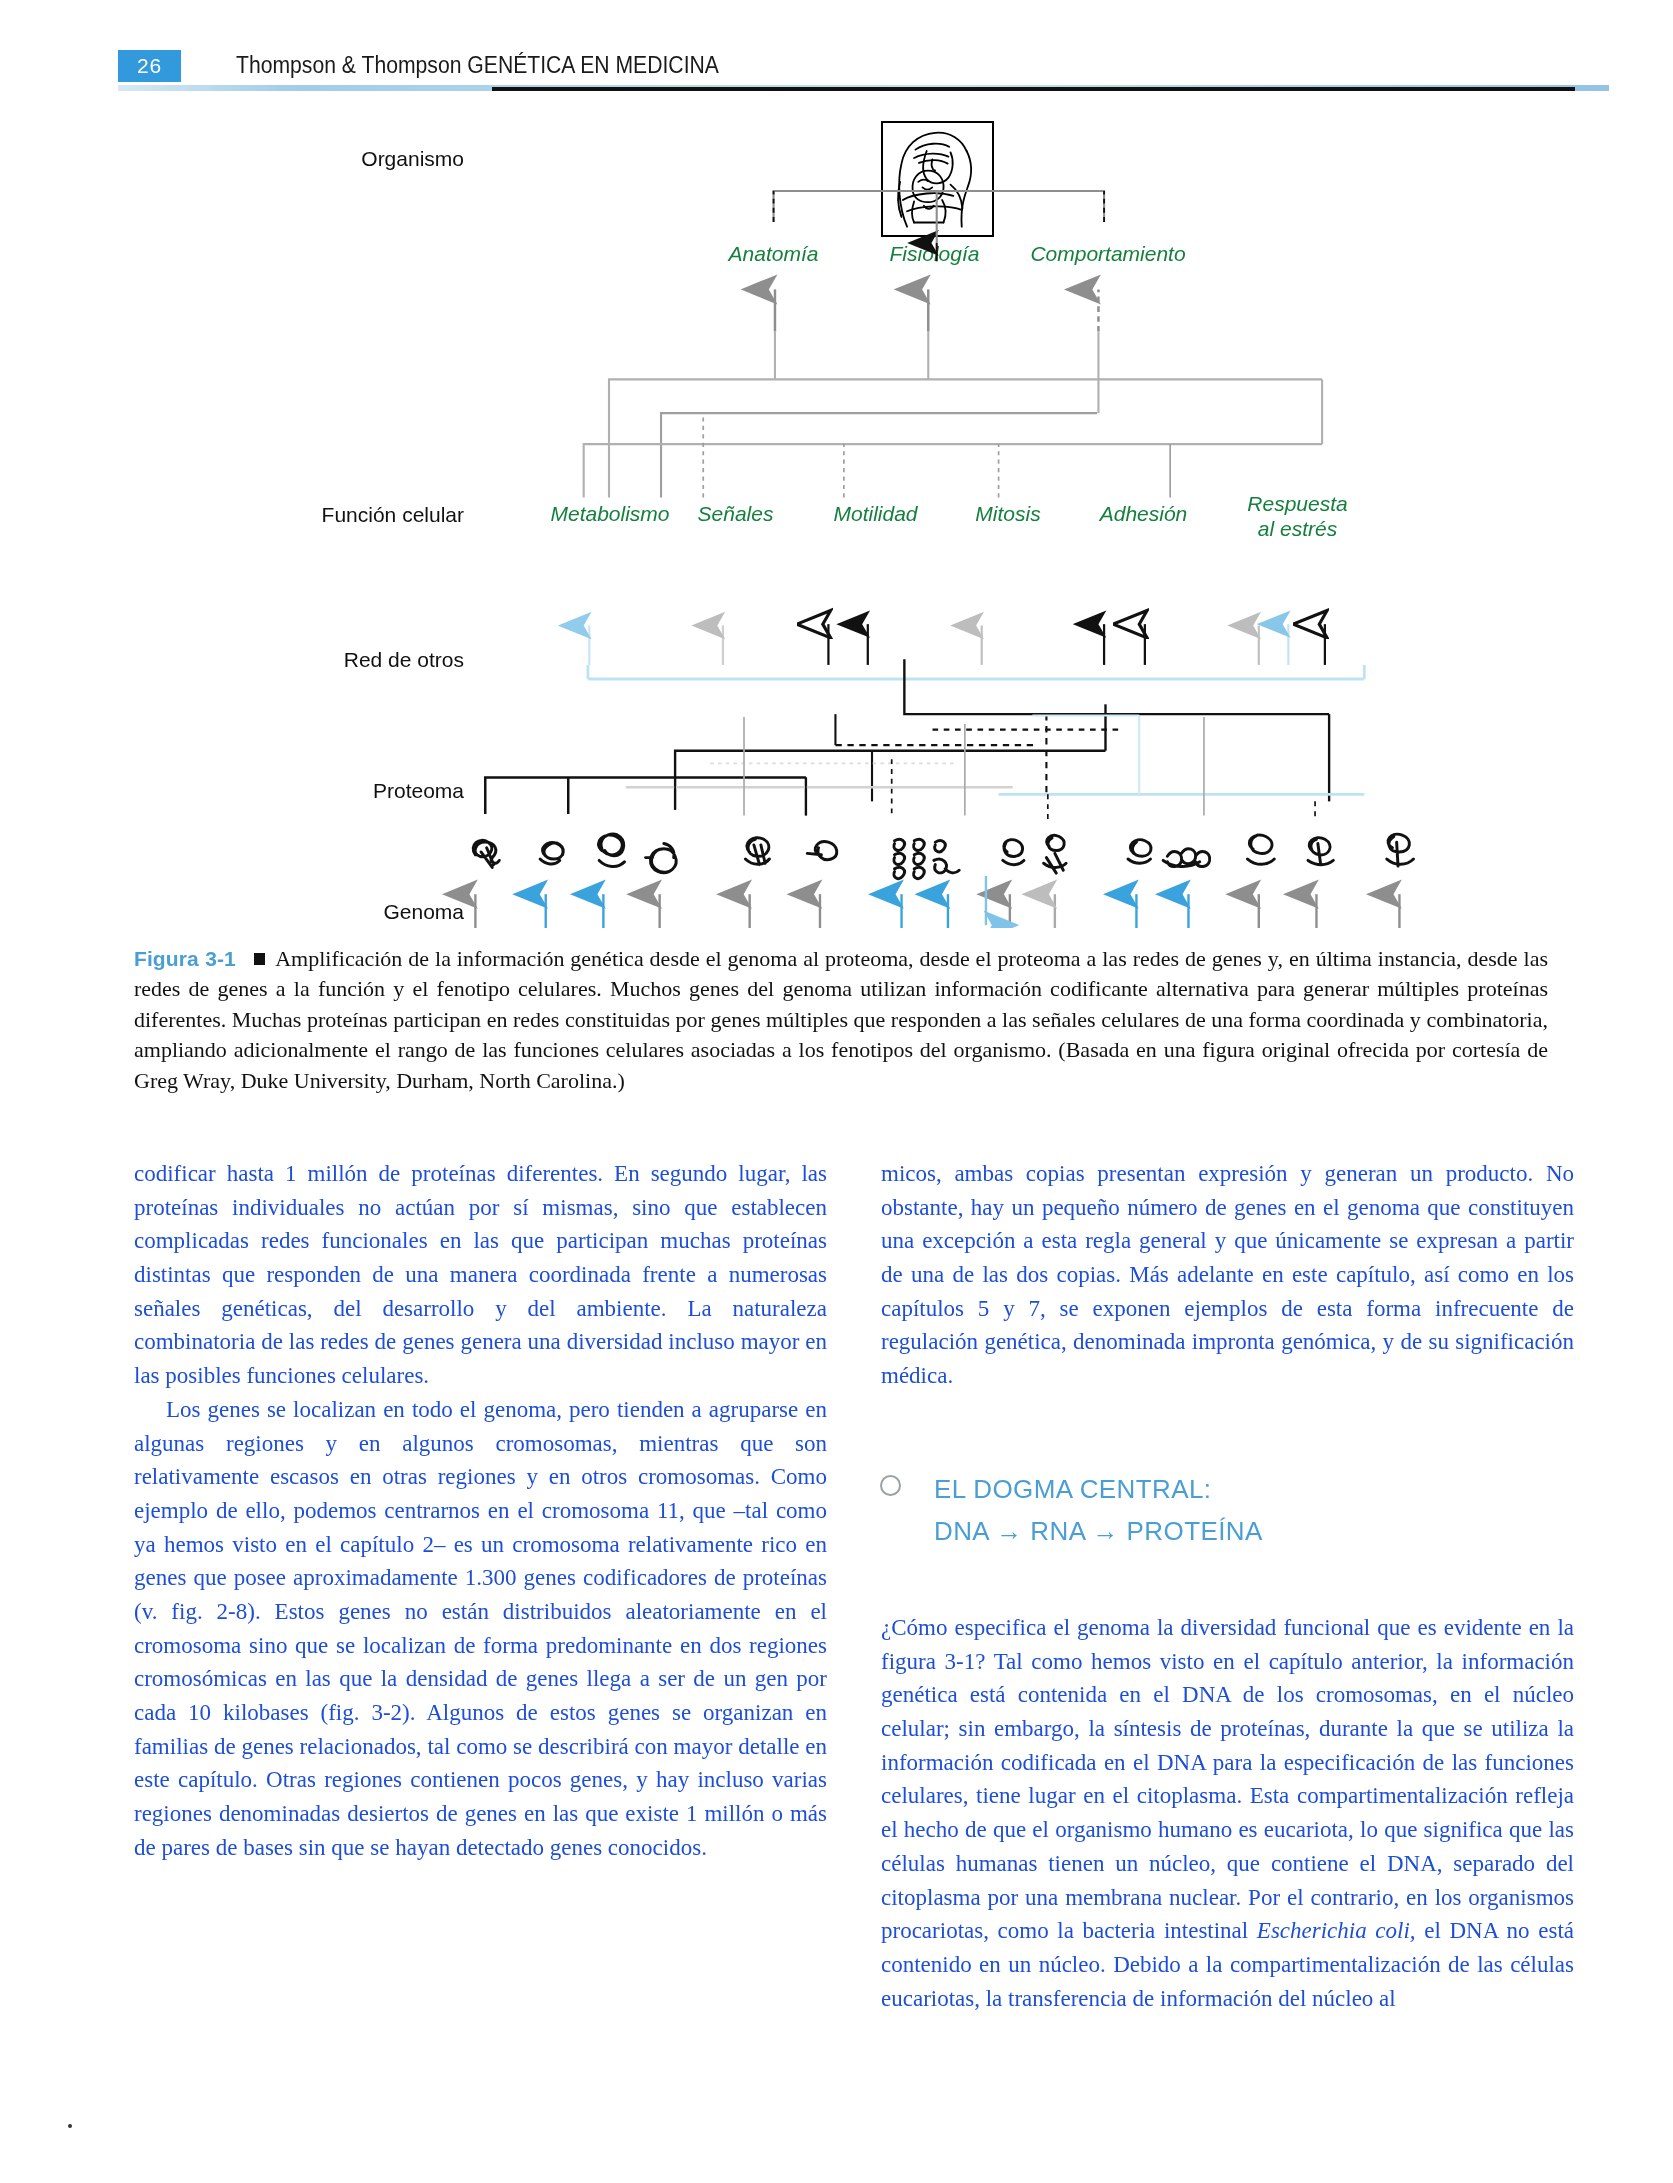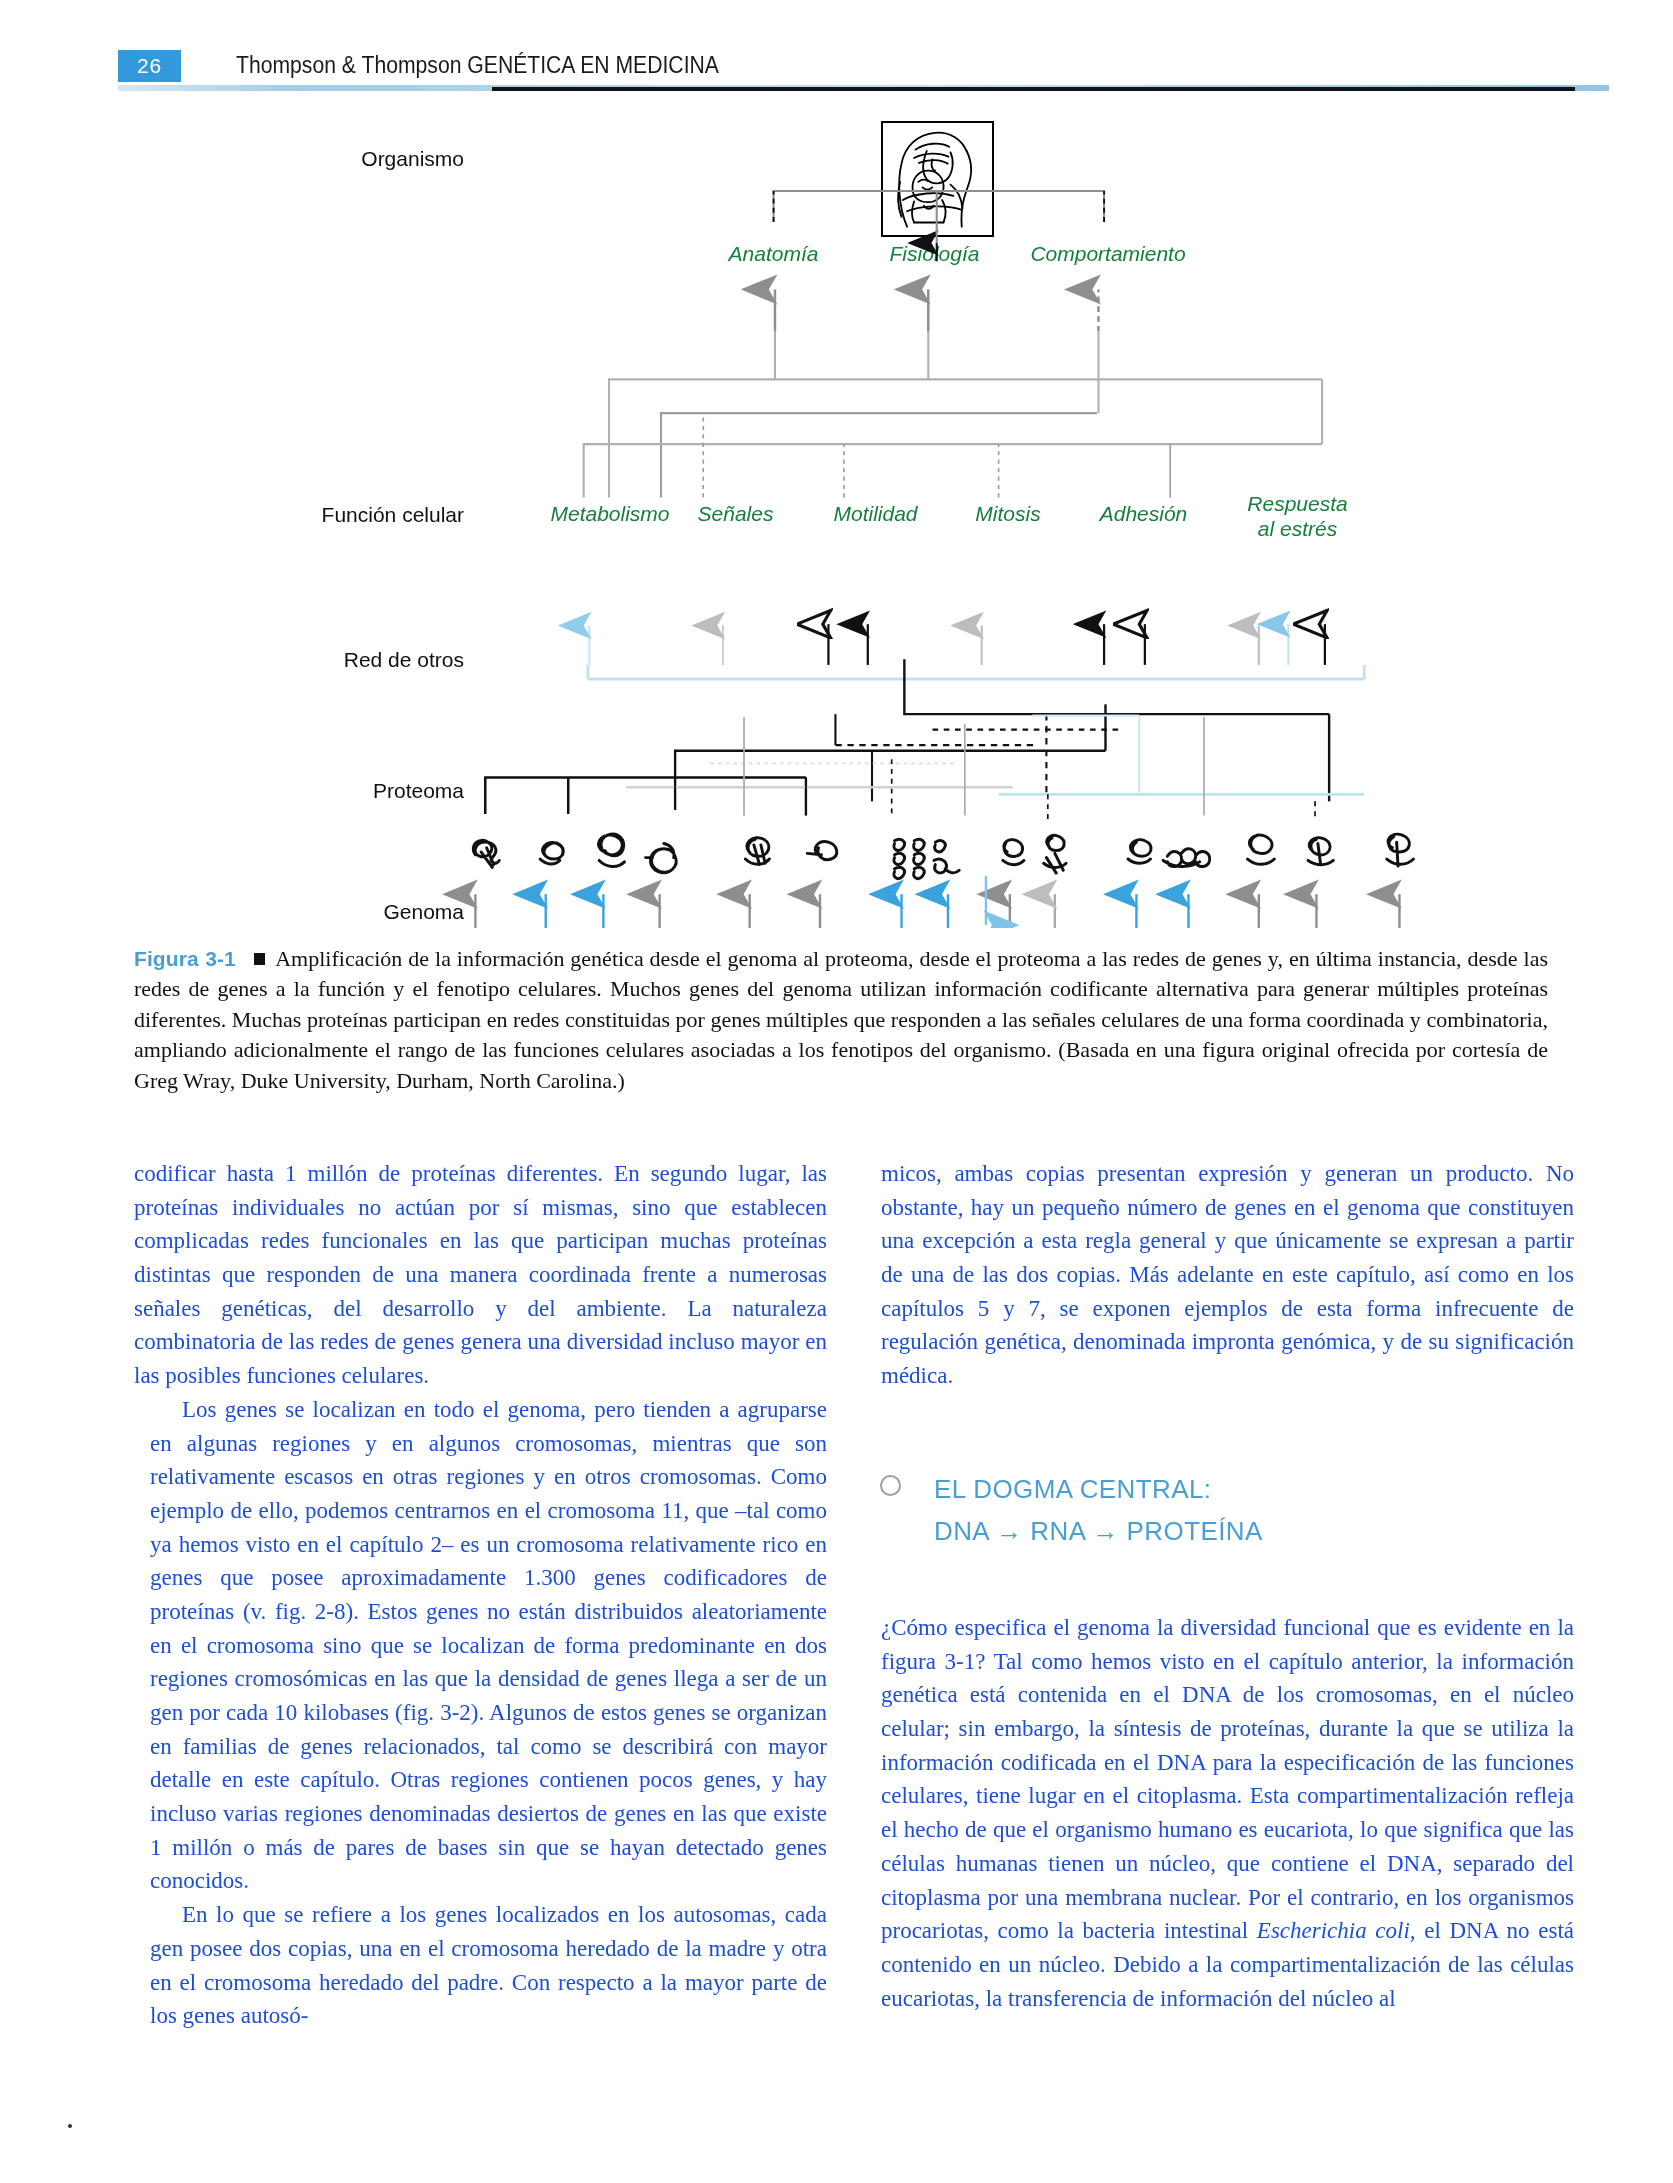--- a/index.html
+++ b/index.html
@@ -112,21 +112,21 @@
     width:693px;
     font-family:"Liberation Serif", serif;
     font-size:23px;
     line-height:1.465;
     text-align:justify;
     color:#1d4ed8;
   }
   .col.left  { left:134px;  top:1157px; }
   .col.right { left:881px; top:1157px; }
   .col p { margin:0; text-indent:0; }
-  .col p.indent { text-indent:32px;margin-left:16px; }
+  .col p.indent { text-indent:32px; }
   .col p + p { margin-top:0; }
 
   
   .section-head {
     position:absolute;
     left:881px; top:1469px;
     width:693px;
   }
   .section-bullet {
     position:absolute;
@@ -407,21 +407,20 @@
   </svg>
 </div>
 
 <div class="caption">
   <span class="figlabel">Figura 3-1</span><span class="sqbullet"></span><span>Amplificación de la información genética desde el genoma al proteoma, desde el proteoma a las redes de genes y, en última instancia, desde las redes de genes a la función y el fenotipo celulares. Muchos genes del genoma utilizan información codificante alternativa para generar múltiples proteínas diferentes. Muchas proteínas participan en redes constituidas por genes múltiples que responden a las señales celulares de una forma coordinada y combinatoria, ampliando adicionalmente el rango de las funciones celulares asociadas a los fenotipos del organismo. (Basada en una figura original ofrecida por cortesía de Greg Wray, Duke University, Durham, North Carolina.)</span>
 </div>
 
 <div class="col left">
   <p>codificar hasta 1 millón de proteínas diferentes. En segundo lugar, las proteínas individuales no actúan por sí mismas, sino que establecen complicadas redes funcionales en las que participan muchas proteínas distintas que responden de una manera coordinada frente a numerosas señales genéticas, del desarrollo y del ambiente. La naturaleza combinatoria de las redes de genes genera una diversidad incluso mayor en las posibles funciones celulares.</p>
   <p class="indent">Los genes se localizan en todo el genoma, pero tienden a agruparse en algunas regiones y en algunos cromosomas, mientras que son relativamente escasos en otras regiones y en otros cromosomas. Como ejemplo de ello, podemos centrarnos en el cromosoma 11, que –tal como ya hemos visto en el capítulo 2– es un cromosoma relativamente rico en genes que posee aproximadamente 1.300 genes codificadores de proteínas (v. fig. 2-8). Estos genes no están distribuidos aleatoriamente en el cromosoma sino que se localizan de forma predominante en dos regiones cromosómicas en las que la densidad de genes llega a ser de un gen por cada 10 kilobases (fig. 3-2). Algunos de estos genes se organizan en familias de genes relacionados, tal como se describirá con mayor detalle en este capítulo. Otras regiones contienen pocos genes, y hay incluso varias regiones denominadas desiertos de genes en las que existe 1 millón o más de pares de bases sin que se hayan detectado genes conocidos.</p>
-  <p class="indent">En lo que se refiere a los genes localizados en los autosomas, cada gen posee dos copias, una en el cromosoma heredado de la madre y otra en el cromosoma heredado del padre. Con respecto a la mayor parte de los genes autosó-</p>
 </div>
 
 <div class="col right">
   <p>micos, ambas copias presentan expresión y generan un producto. No obstante, hay un pequeño número de genes en el genoma que constituyen una excepción a esta regla general y que únicamente se expresan a partir de una de las dos copias. Más adelante en este capítulo, así como en los capítulos 5 y 7, se exponen ejemplos de esta forma infrecuente de regulación genética, denominada impronta genómica, y de su significación médica.</p>
 </div>
 
 <div class="section-head">
   <span class="section-bullet"></span>
   <div class="section-title">EL DOGMA CENTRAL:
 DNA → RNA → PROTEÍNA</div>

